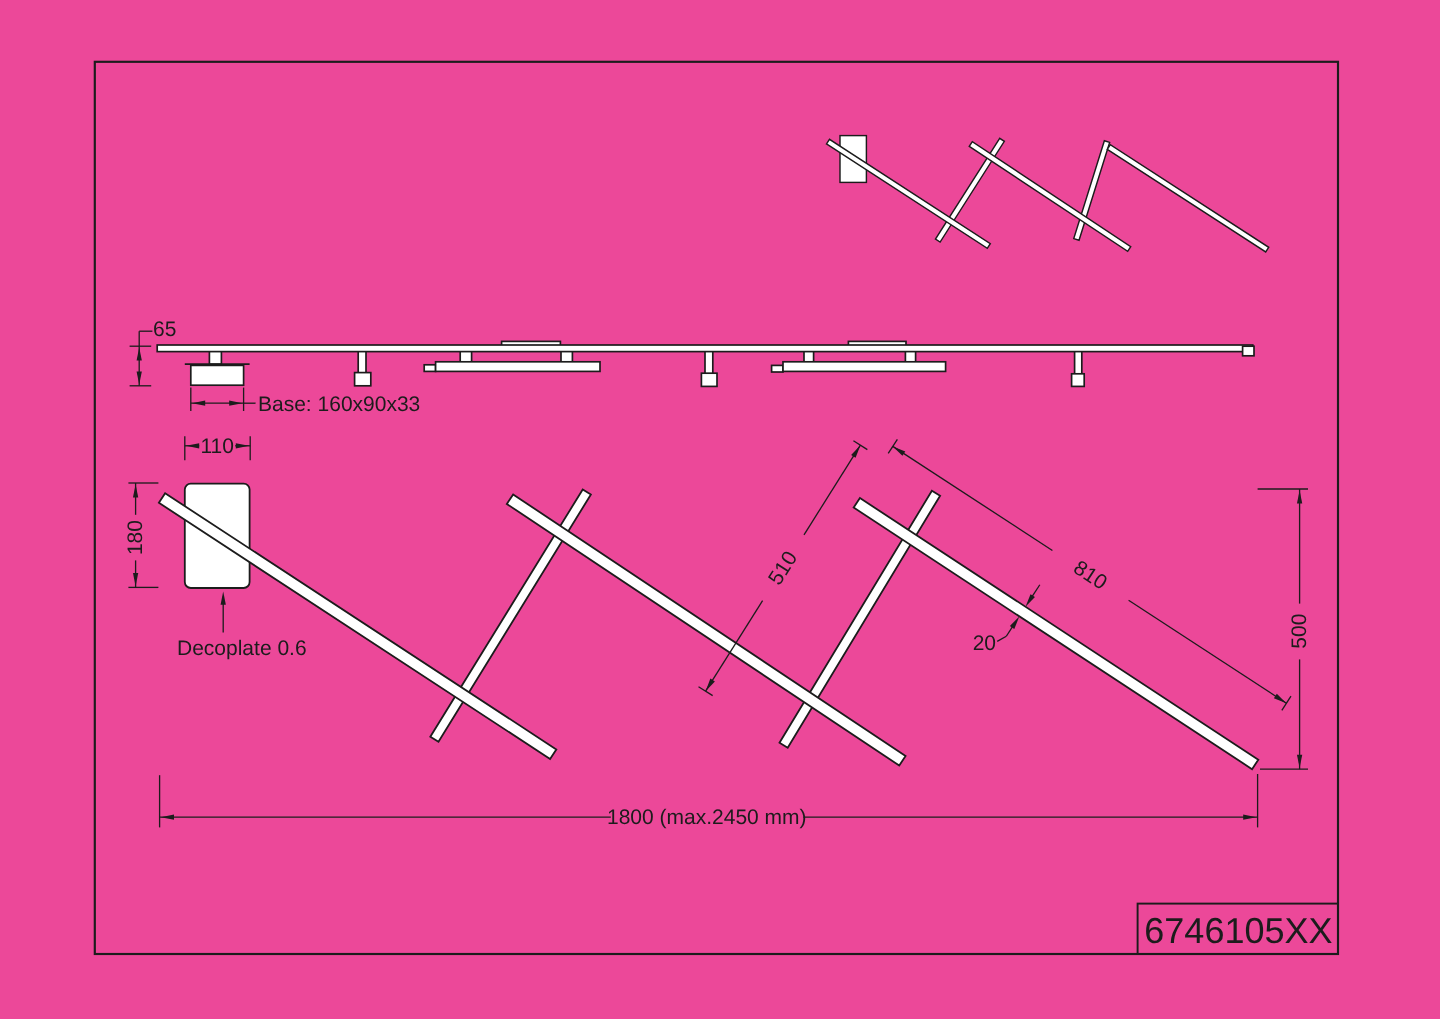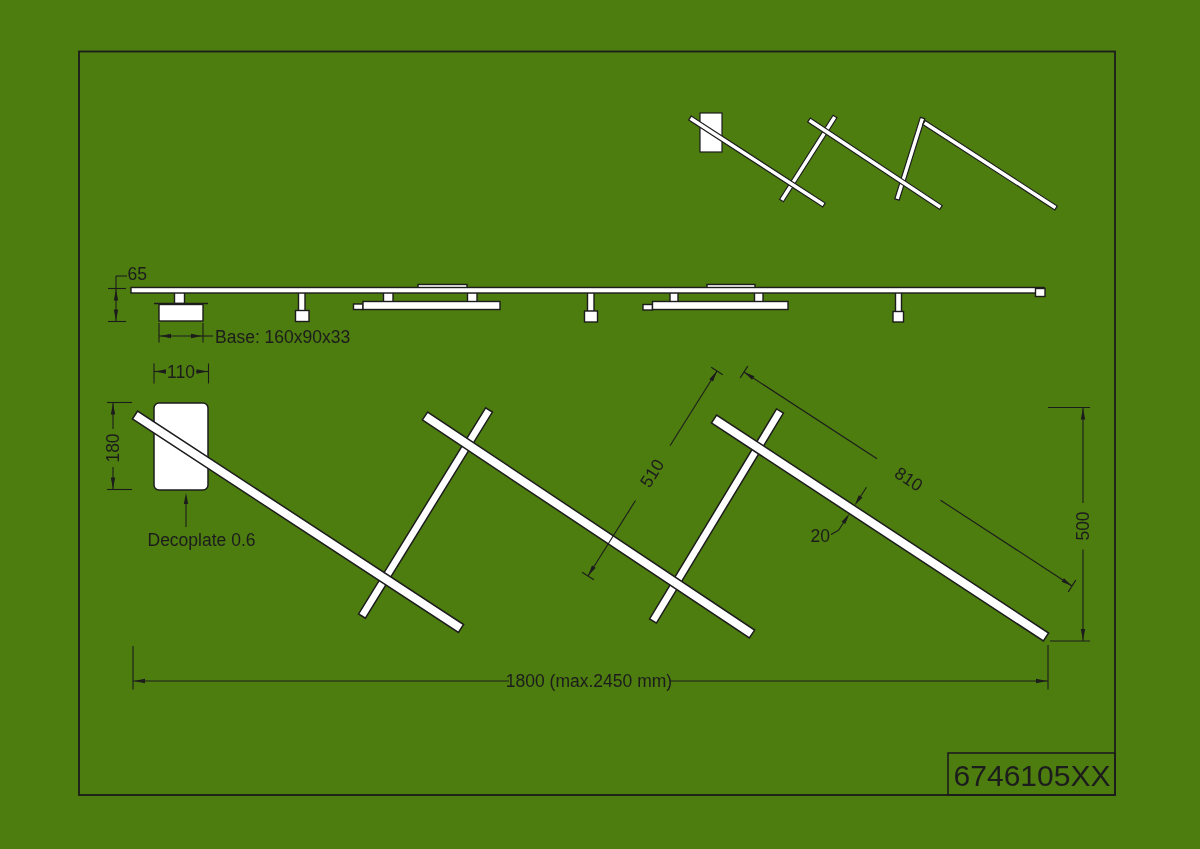--- a/index.html
+++ b/index.html
@@ -10,21 +10,21 @@
   .shape{fill:#ffffff;stroke:currentColor;stroke-width:1.4;}
   .shape2{fill:#ffffff;stroke:currentColor;stroke-width:1.5;}
   .bariso{fill:#ffffff;stroke:currentColor;stroke-width:1.2;}
   .arr{fill:currentColor;stroke:none;}
   .t{fill:currentColor;font-family:"Liberation Sans","DejaVu Sans",sans-serif;font-size:17.5px;}
   .tt{fill:currentColor;font-family:"Liberation Sans","DejaVu Sans",sans-serif;font-size:30px;}
 </style>
 </head>
 <body>
 
-<div id="stage" style="background: #4d7c0f;">
+<div id="stage" style="background: #ec4899;">
 <svg id="sheet" width="1200" height="849" viewBox="0 0 1200 849" style="color: rgb(28, 28, 28);">
 
   <rect x="79" y="51.5" width="1036" height="743.5" class="ln" style="stroke-width:1.8"></rect>
 
   <g>
     <rect x="700" y="113" width="22" height="39" class="bariso"></rect>
     <polygon class="bariso" points="833.0600541989822,115.26443928149463 779.5600541989822,199.26443928149462 783.4399458010178,201.73556071850538 836.9399458010178,117.73556071850537"></polygon>
     <polygon class="bariso" points="920.3049358045657,117.31320077320768 894.8049358045657,198.81320077320768 899.1950641954343,200.18679922679232 924.6950641954343,118.68679922679232"></polygon>
     <polygon class="bariso" points="688.7475389946072,119.92907787037502 822.7475389946072,206.929077870375 825.2524610053928,203.070922129625 691.2524610053928,116.07092212962498"></polygon>
     <polygon class="bariso" points="807.7292212075869,121.91706057826897 939.7292212075869,209.41706057826897 942.2707787924131,205.58293942173103 810.2707787924131,118.08293942173103"></polygon>

